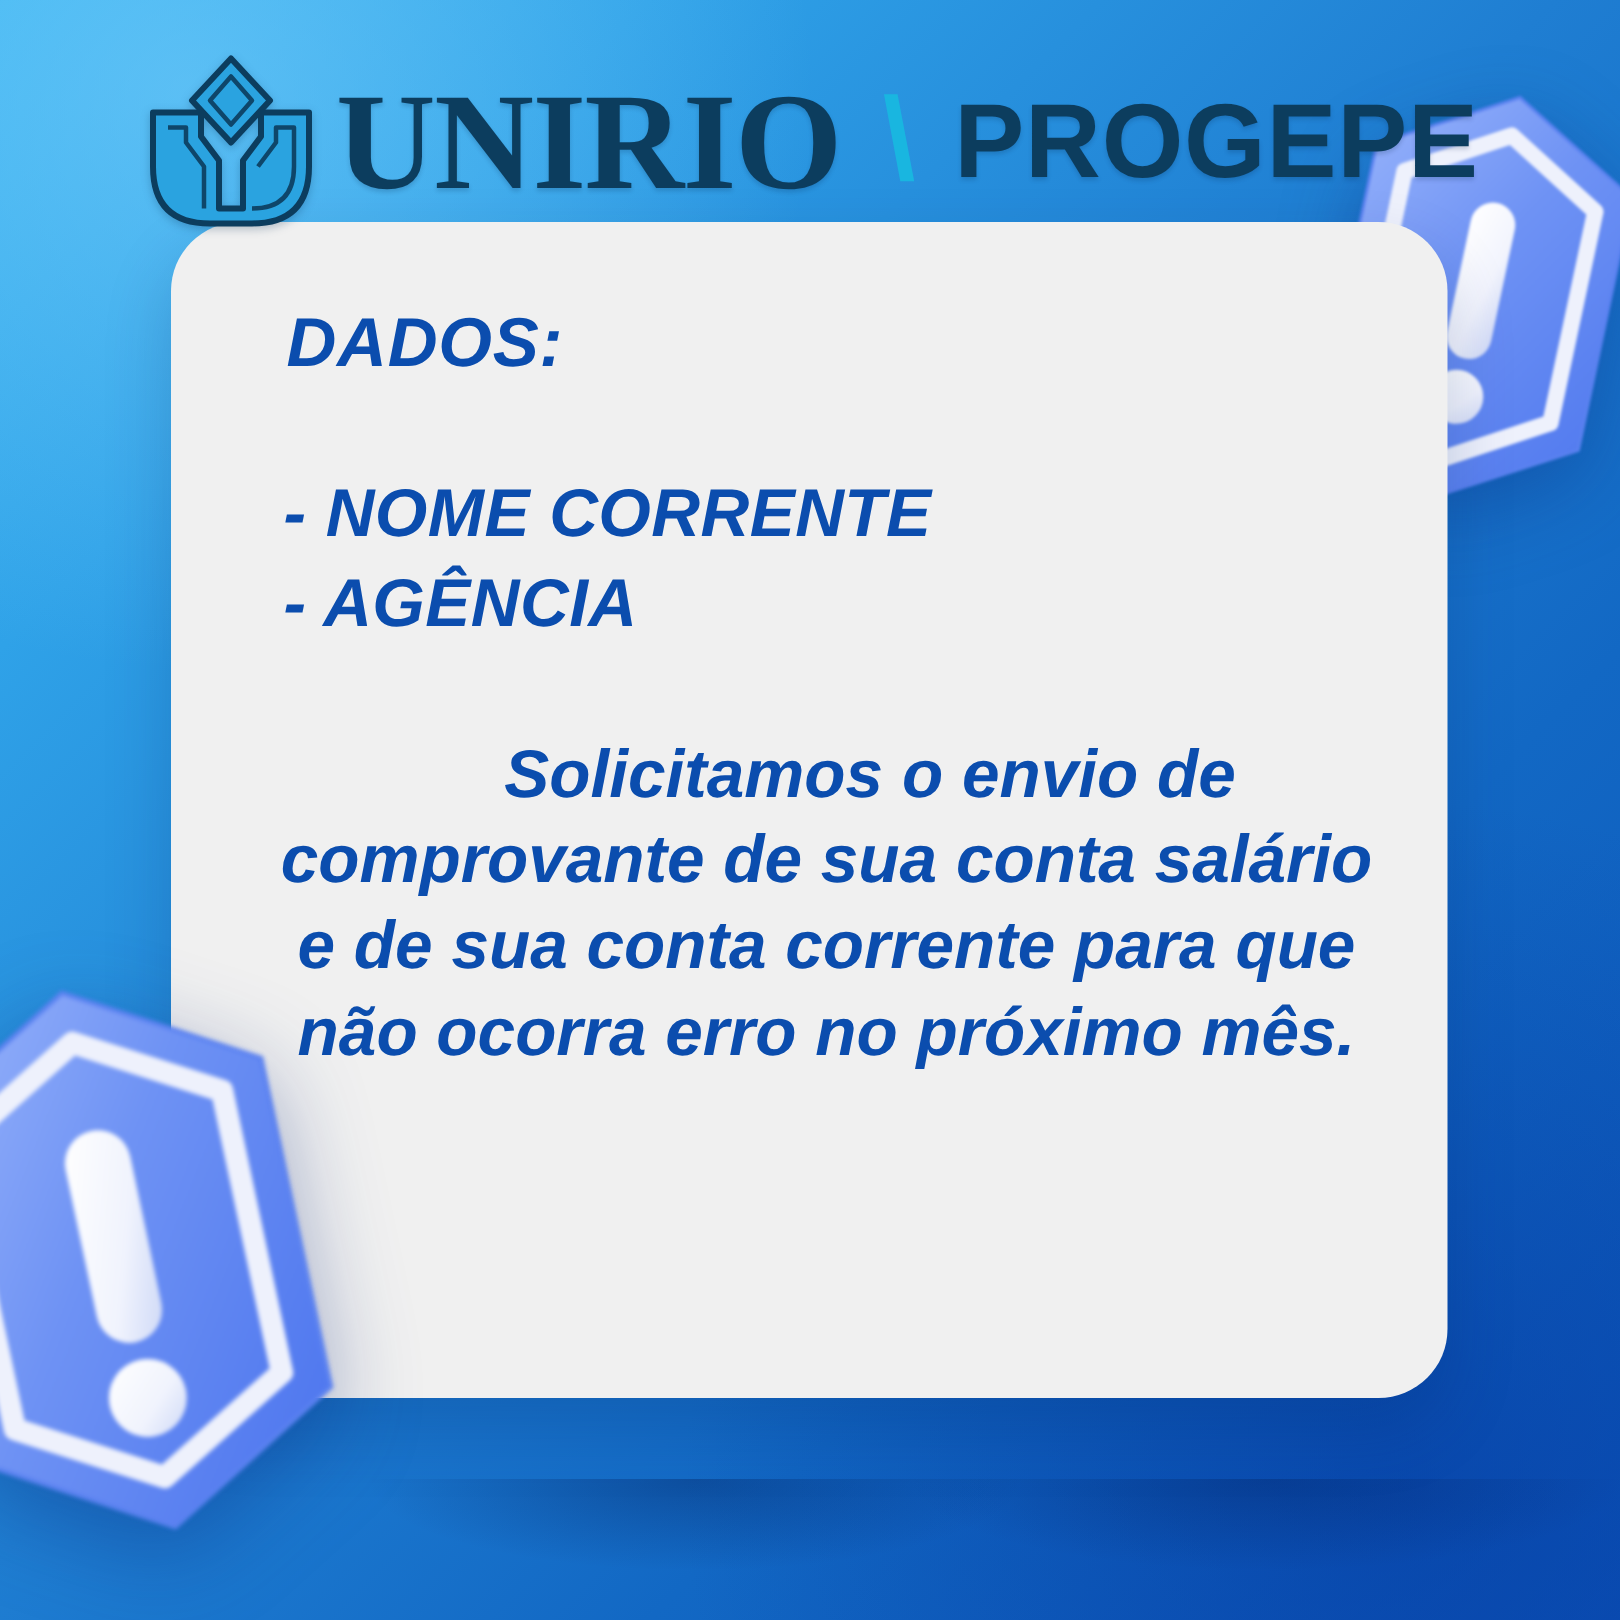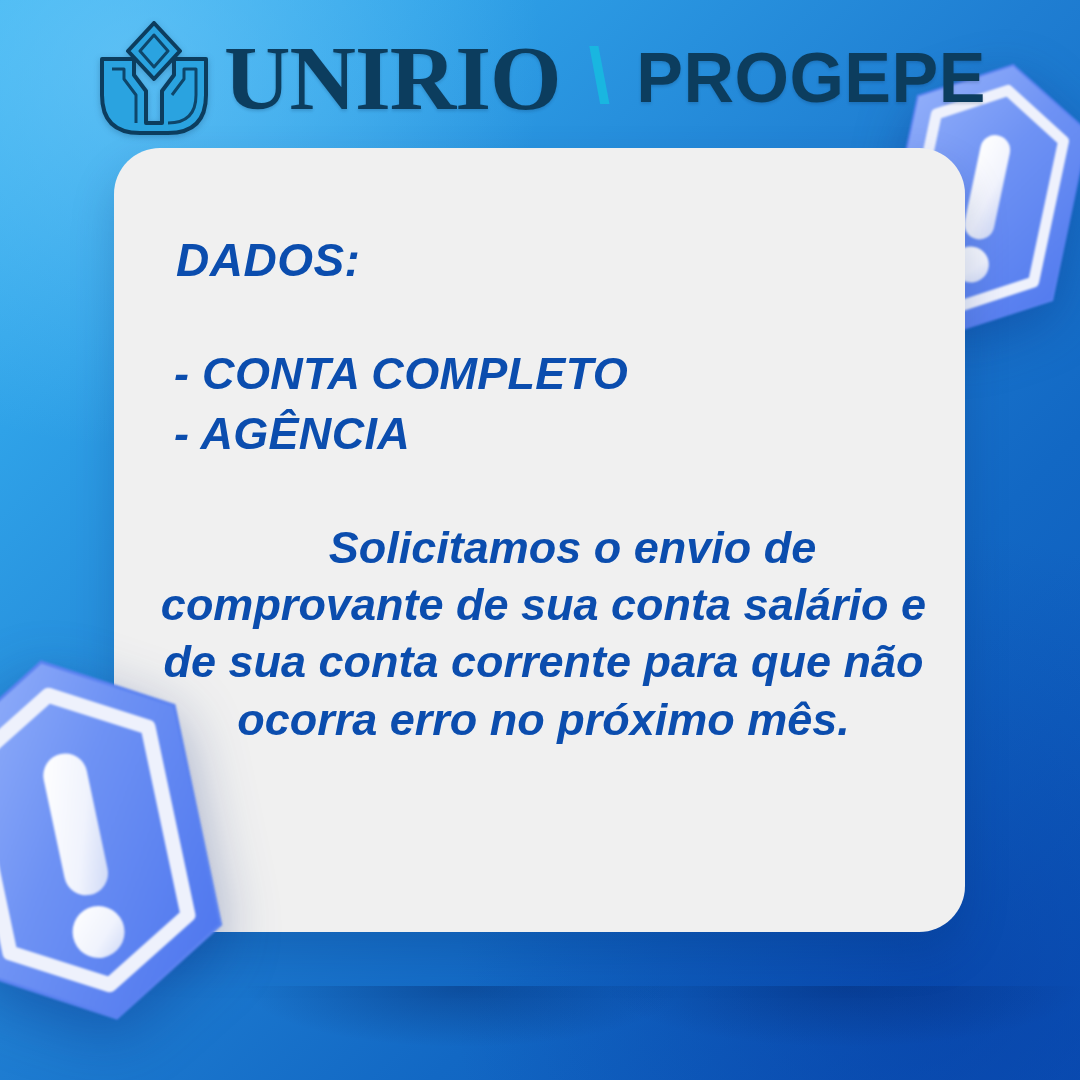--- a/index.html
+++ b/index.html
@@ -20,21 +20,21 @@
     pointer-events:none;
   }
   #poster .bg-deep{
     position:absolute;right:-200px;bottom:-240px;width:860px;height:820px;
     background:radial-gradient(ellipse at 60% 60%, rgba(5,58,160,.55) 0%, rgba(5,58,160,0) 66%);
     pointer-events:none;
   }
 
   
   .header{
-    position:absolute;left:0;top:18px;width:1080px;height:120px;
+    position:absolute;left:0;top:34px;width:1080px;height:120px;
     display:flex;align-items:center;justify-content:center;gap:14px;
     z-index:6;
   }
   .emblem{width:120px;height:118px;display:block;filter:drop-shadow(0 2px 3px rgba(0,40,80,.25));}
   .wordmark{
     font-family:"Liberation Serif",serif;
     font-weight:bold;font-size:92px;line-height:1;color:#0c3d5e;
     letter-spacing:-1px;margin-left:-4px;
     text-shadow:0 2px 3px rgba(0,35,70,.18);
   }
@@ -57,21 +57,21 @@
            filter:blur(1.1px) drop-shadow(0 16px 26px rgba(10,40,120,.35));}
   #deco-bl{left:-96px;top:640px;width:350px;height:400px;z-index:7;
            filter:blur(1.3px) drop-shadow(0 18px 30px rgba(10,40,120,.38));}
 
   
   .card{
     position:absolute;left:114px;top:148px;width:851px;height:784px;
     background:#f0f0f0;border-radius:46px;z-index:5;
     box-shadow:0 22px 44px rgba(5,40,110,.22);
   }
-  .card-inner{padding:88px 46px 0 58px;}
+  .card-inner{padding:56px 46px 0 58px;margin-left:15px;}
 
   .dados-title{
     font-family:"Liberation Sans",sans-serif;
     font-style:italic;font-weight:bold;
     font-size:46px;line-height:1.05;color:#0b4dae;
     letter-spacing:.5px;margin:0 0 6px 4px;
   }
   .fields{margin:60px 0 0 2px;}
   .field-line{
     font-family:"Liberation Sans",sans-serif;
@@ -144,21 +144,21 @@
   </div>
 
   <div class="floor-shadow" id="floor-a"></div>
   <div class="floor-shadow" id="floor-b"></div>
 
   <div class="card">
     <div class="card-inner">
       <div class="dados-title">DADOS:</div>
 
       <div class="fields">
-        <div class="field-line">- CONTA COMPLETO</div>
+        <div class="field-line">- NOME CORRENTE</div>
         <div class="field-line">- AGÊNCIA</div>
       </div>
 
       <div class="message">Solicitamos o envio de comprovante de sua conta salário e de sua conta corrente para que não ocorra erro no próximo mês.</div>
     </div>
   </div>
 
   <div class="alert-deco" id="deco-bl">
     <svg viewBox="0 0 350 400">
       <defs>

